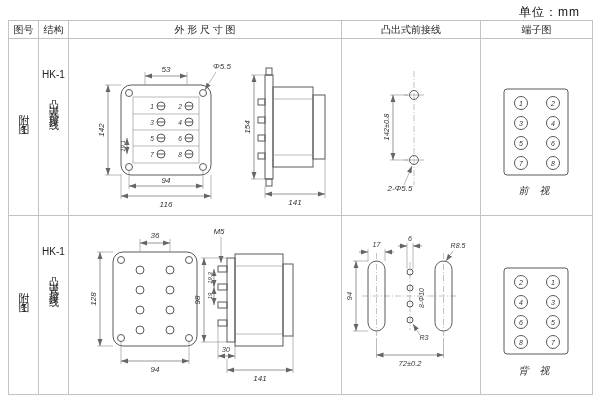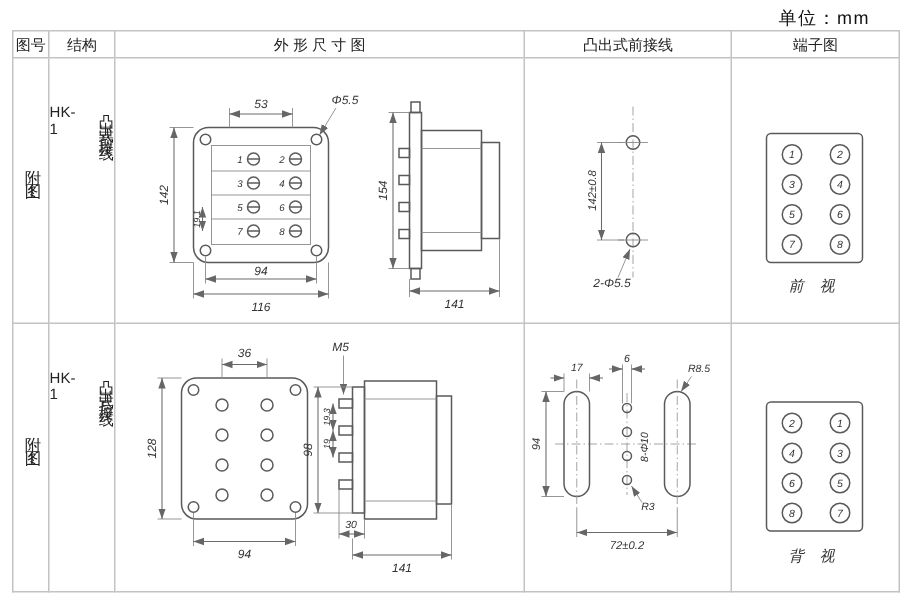--- a/index.html
+++ b/index.html
@@ -7,21 +7,21 @@
   body { background:#fff; font-family:"Liberation Sans","DejaVu Sans",sans-serif; color:#222; }
   .page { position:relative; width:600px; height:400px; background:#fff; }
   .unit { position:absolute; top:4px; right:20px; font-size:12px; letter-spacing:1px; color:#111; }
   table.main { position:absolute; left:8px; top:20px; border-collapse:collapse; table-layout:fixed; }
   .main td { border:1px solid #c3c3c3; padding:0; }
   tr.hdr td { height:18px; text-align:center; vertical-align:middle; font-size:10px; color:#222; }
   .figcell { vertical-align:middle; text-align:center; }
   .vtext { writing-mode:vertical-rl; text-orientation:upright; display:inline-block; }
   .fig-v { font-size:11px; letter-spacing:9px; }
   .structcell { vertical-align:top; }
-  .struct-inner { display:flex; align-items:center; padding-top:30px; gap:12px; }
+  .struct-inner { display:flex; flex-direction:column; align-items:center; padding-top:30px; gap:12px; }
   .model { font-size:10px; }
   .desc { font-size:10px; letter-spacing:4px; }
   .drawcell { vertical-align:top;font-style:italic; }
   svg { display:block; }
   svg text { fill:#333; font-family:"Liberation Sans","DejaVu Sans",sans-serif; }
   .ol   { fill:none; stroke:#5a5a5a; stroke-width:1; }
   .thin { fill:none; stroke:#8a8a8a; stroke-width:0.6; }
   .dim  { fill:none; stroke:#6a6a6a; stroke-width:0.7; }
   .cl   { fill:none; stroke:#9a9a9a; stroke-width:0.6; stroke-dasharray:6 2 1 2; }
 </style>

